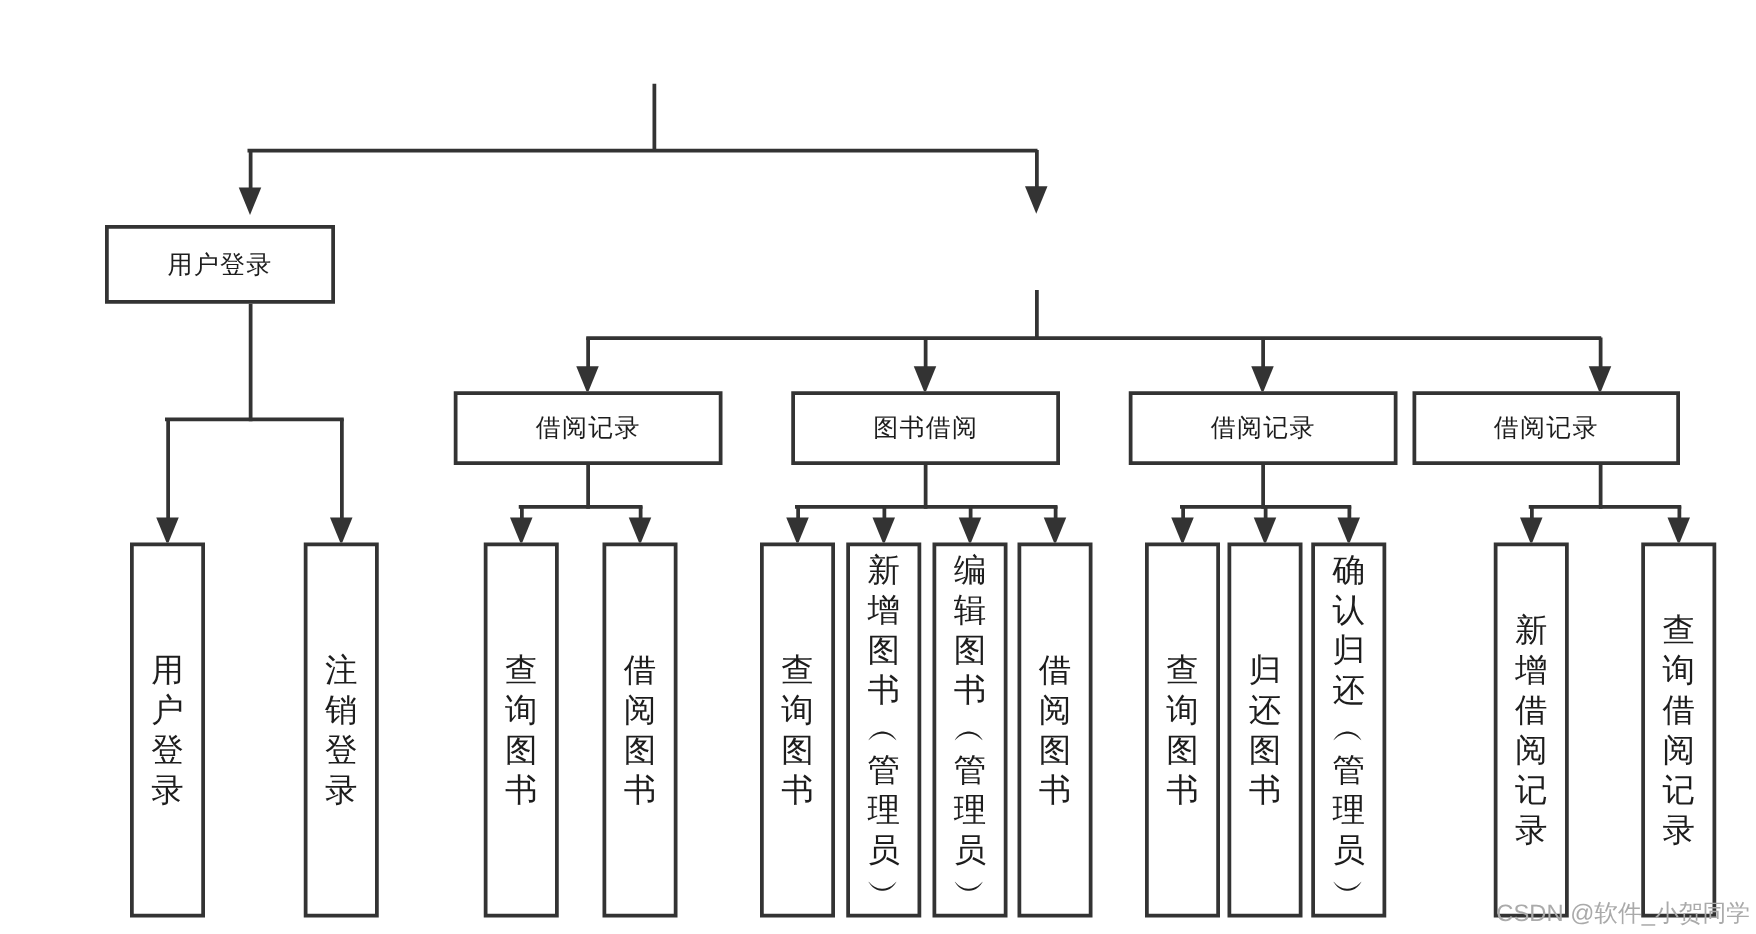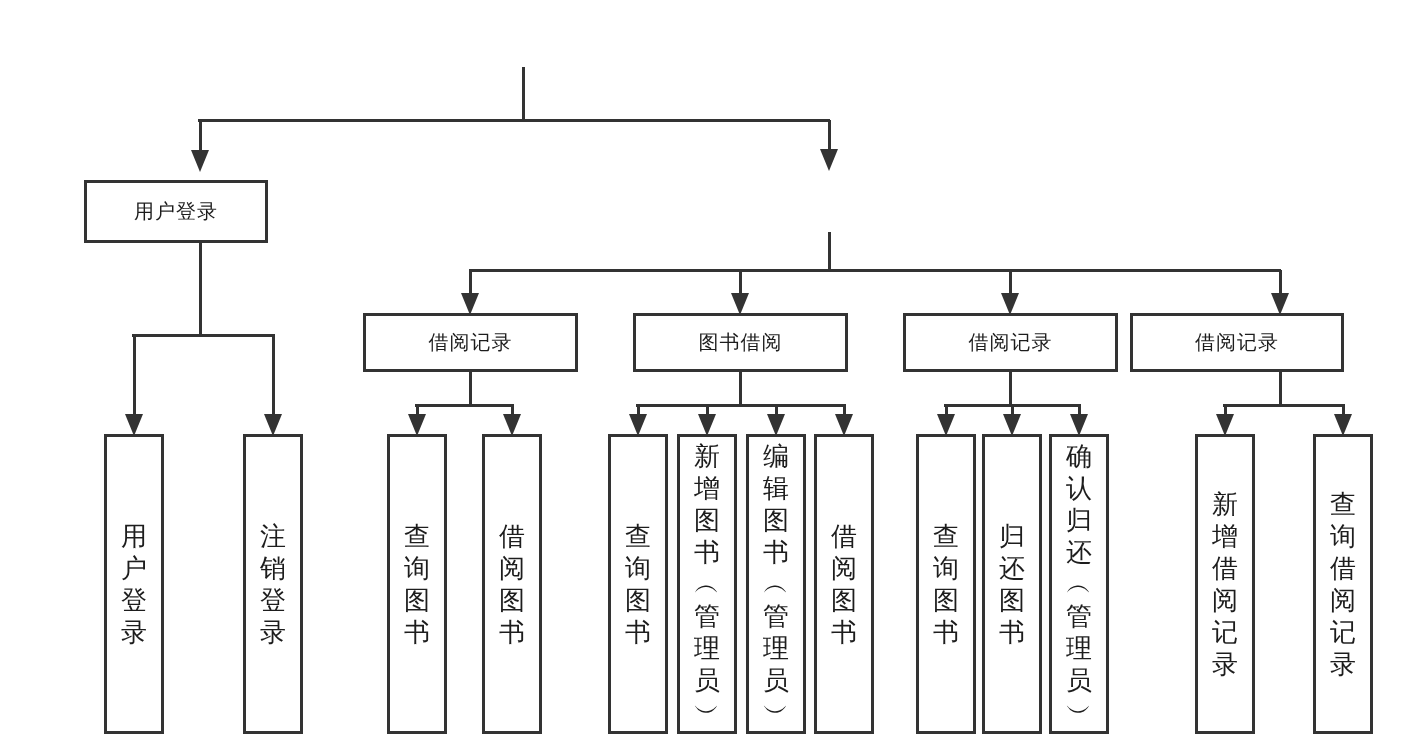--- a/index.html
+++ b/index.html
@@ -172,20 +172,21 @@
     </div>
   <div class="box leaf" style="left:1313px; top:434px; width:60px; height:300px;">
       <div class="vchar">查</div>
       <div class="vchar">询</div>
       <div class="vchar">借</div>
       <div class="vchar">阅</div>
       <div class="vchar">记</div>
       <div class="vchar">录</div>
     </div>
 
+  <div class="watermark">CSDN @软件_小贺同学</div>
 <div class="cline" style="left: 522px; top: 67px; width: 3px; height: 54px; background: rgb(51, 51, 51);"></div>
     <div class="cline" style="left: 198px; top: 119px; width: 632px; height: 3px; background: rgb(51, 51, 51);"></div>
     <div class="cline" style="left: 199px; top: 120px; width: 3px; height: 34px; background: rgb(51, 51, 51);"></div>
     <div class="carrow" style="left: 191px; top: 150px; border-top-color: rgb(51, 51, 51);"></div>
     <div class="cline" style="left: 828px; top: 120px; width: 3px; height: 33px; background: rgb(51, 51, 51);"></div>
     <div class="carrow" style="left: 820px; top: 149px; border-top-color: rgb(51, 51, 51);"></div>
     <div class="cline" style="left: 199px; top: 232px; width: 3px; height: 105px; background: rgb(51, 51, 51);"></div>
     <div class="cline" style="left: 132px; top: 334px; width: 143px; height: 3px; background: rgb(51, 51, 51);"></div>
     <div class="cline" style="left: 133px; top: 335px; width: 3px; height: 83px; background: rgb(51, 51, 51);"></div>
     <div class="carrow" style="left: 125px; top: 414px; border-top-color: rgb(51, 51, 51);"></div>

